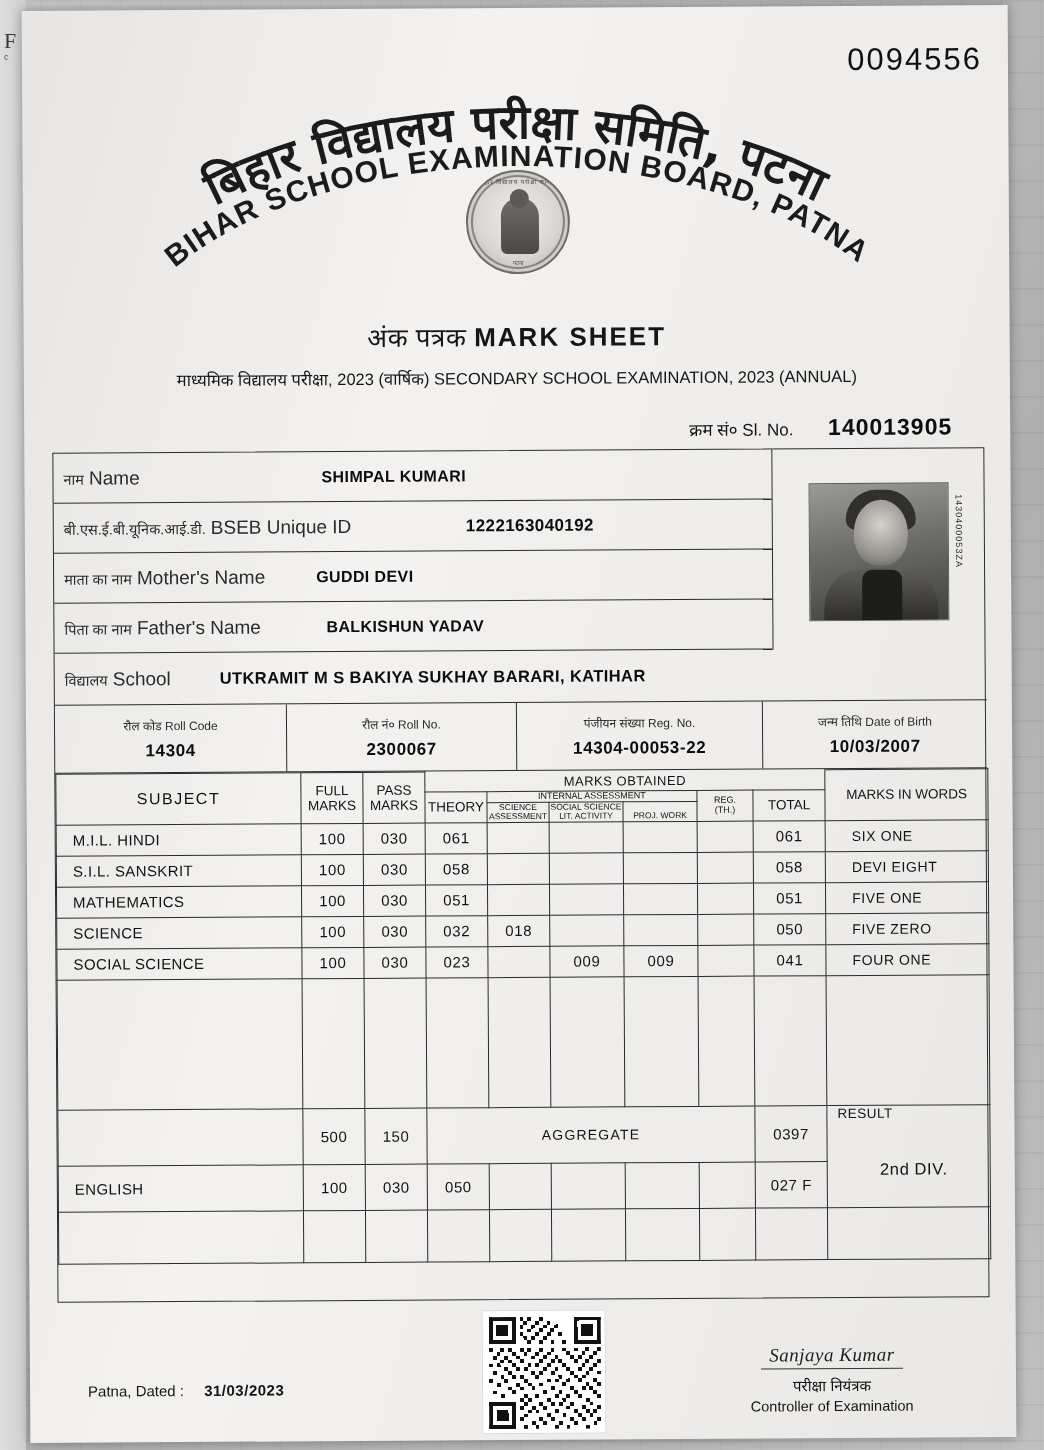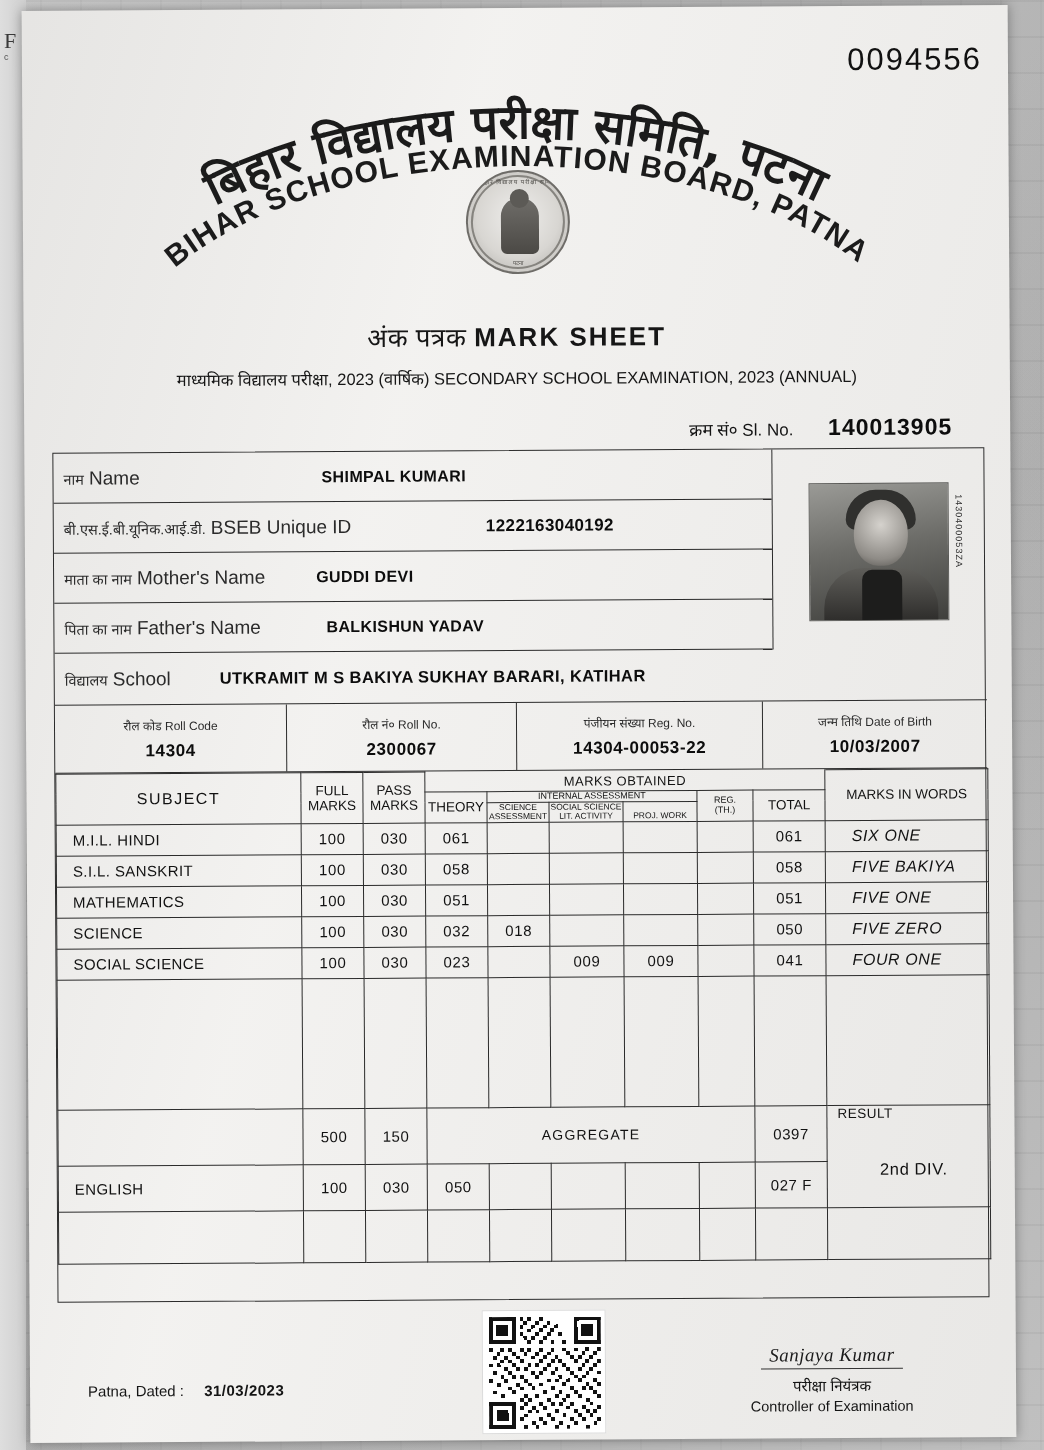--- a/index.html
+++ b/index.html
@@ -116,21 +116,21 @@
     height:50px; border-bottom:1.4px solid #2b2b2b;
     display:flex; align-items:center; padding-left:10px;
     position:relative;
   }
   .info-row.last{ border-bottom:1.4px solid #2b2b2b; }
   .lbl-hi{ font-size:14.5px; color:#2b2b2b; font-family:"Liberation Sans", sans-serif; }
   .lbl-en{ font-size:19px; color:#2b2b2b; margin-left:5px; }
   .val{ font-size:16px; color:#0d0d0d; font-weight:bold; letter-spacing:0.4px; }
 
   .row-name .val{ position:absolute; left:268px; }
-  .row-uid .val{ position:absolute; left:432px; font-size:17px; }
+  .row-uid .val{ position:absolute; left:412px; font-size:17px; }
   .row-mother .val{ position:absolute; left:262px; }
   .row-father .val{ position:absolute; left:272px; }
 
   .school-row{
     position:absolute; left:0; top:200px; width:932px; height:52px;
     border-bottom:1.6px solid #2b2b2b; display:flex; align-items:center; padding-left:10px;
   }
   .school-row .val{ position:absolute; left:165px; font-size:16.5px; }
 
   
@@ -190,21 +190,21 @@
   }
   table.marks td, table.marks th{
     border:1.3px solid #2b2b2b; text-align:center; padding:0;
   }
   .hdr-mo{ height:20px; font-size:13px; letter-spacing:0.5px; border-top:none !important;}
   .h-subject{ font-size:16px; letter-spacing:1.5px; }
   .tiny{ font-size:9px; line-height:1.1; }
   .tiny2{ font-size:8.5px; line-height:1.1; }
   .subj-name{ text-align:left !important; padding-left:16px !important; font-size:15px; letter-spacing:0.4px; }
   .mk{ font-size:15px; letter-spacing:0.6px;margin-left:24px; }
-  .words{ text-align:left !important; padding-left:26px !important; font-size:16px; letter-spacing:0.6px;font-style:italic; }
+  .words{ text-align:left !important; padding-left:26px !important; font-size:14px; letter-spacing:0.6px; }
   .row-h{ height:31px; }
   .agg-label{ font-size:14px; letter-spacing:1.2px; }
   .result-lbl{ text-align:left !important; padding-left:10px !important; vertical-align:top; font-size:13.5px; letter-spacing:0.5px; }
   .result-val{ font-size:16.5px; letter-spacing:0.6px; }
 
   
   .qr{
     position:absolute; left:452px; top:1302px; width:124px; height:124px;
     background:#fff; border:1px solid #dadada; padding:6px;
   }
@@ -381,21 +381,21 @@
         <tr class="row-h">
           <td class="subj-name">S.I.L. SANSKRIT</td>
           <td class="mk">100</td>
           <td class="mk">030</td>
           <td class="mk">058</td>
           <td class="mk"></td>
           <td class="mk"></td>
           <td class="mk"></td>
           <td class="mk"></td>
           <td class="mk">058</td>
-          <td class="words">FIVE BAKIYA</td>
+          <td class="words">DEVI EIGHT</td>
         </tr>
         <tr class="row-h">
           <td class="subj-name">MATHEMATICS</td>
           <td class="mk">100</td>
           <td class="mk">030</td>
           <td class="mk">051</td>
           <td class="mk"></td>
           <td class="mk"></td>
           <td class="mk"></td>
           <td class="mk"></td>

